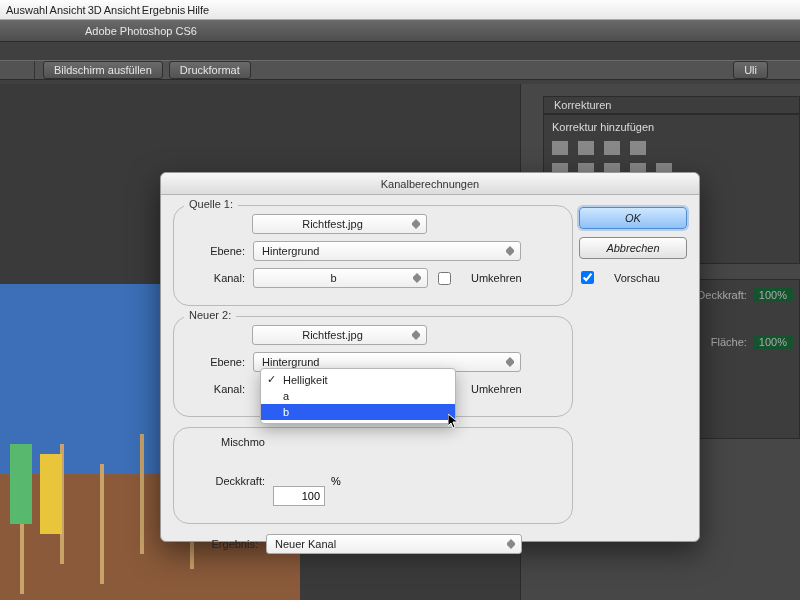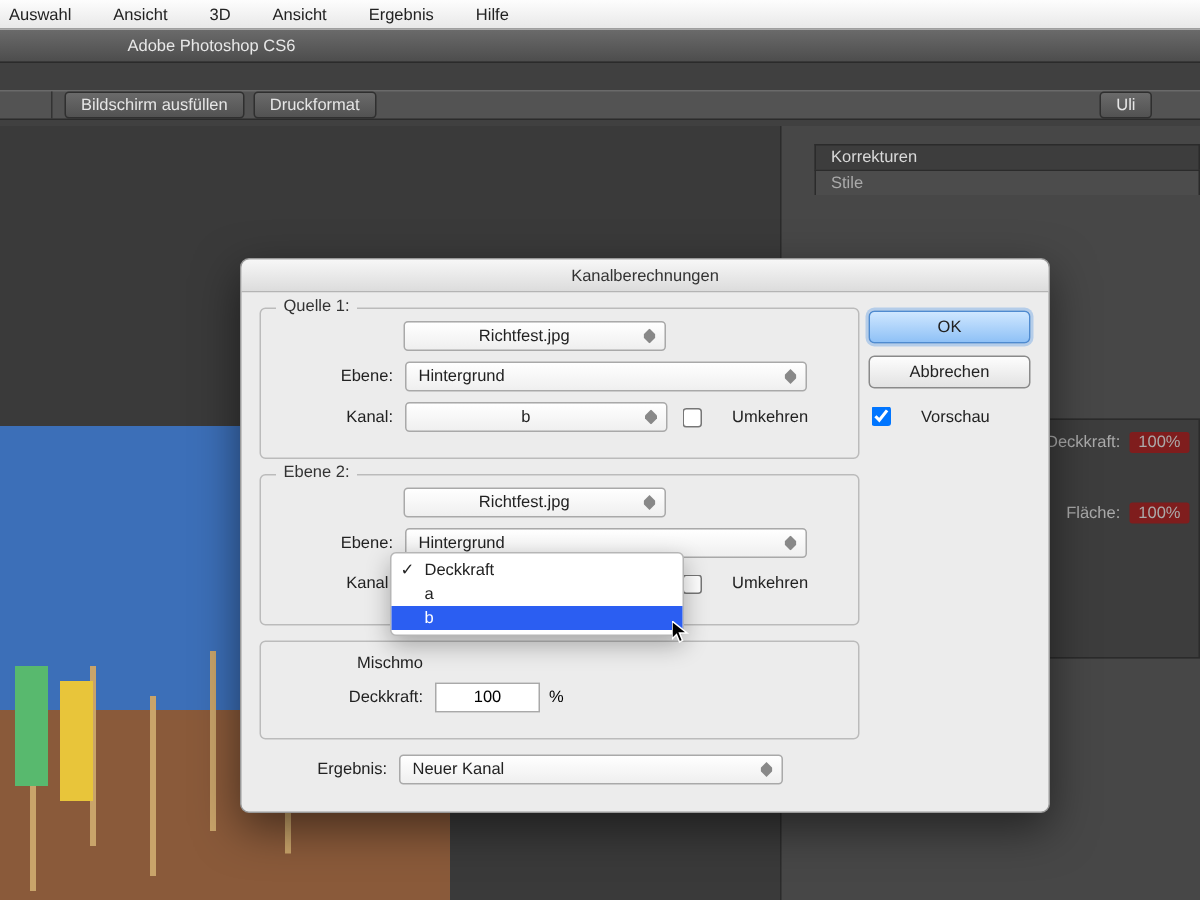--- a/index.html
+++ b/index.html
@@ -1,19 +1,19 @@
 <!DOCTYPE html>
 <html><head>
 <meta charset="utf-8">
 <style>
 * { box-sizing: border-box; margin: 0; padding: 0; font-family: "Lucida Grande", "Helvetica Neue", Arial, sans-serif; font-size: 11px; }
 body { width: 800px; height: 600px; background: #404040; overflow: hidden; position: relative; }
 
 
-.osmenu { position:absolute; top:0; left:0; right:0; height:20px; background:linear-gradient(#fdfdfd,#e8e8e8); border-bottom:1px solid #aaa; display:flex; align-items:center; padding:0 6px; gap:28px; color:#222; }
+.osmenu { position:absolute; top:0; left:0; right:0; height:20px; background:linear-gradient(#fdfdfd,#e8e8e8); border-bottom:1px solid #aaa; display:flex; align-items:center; padding:0 6px; gap:2px; color:#222; }
 .osmenu span { cursor:default; }
 
 
 .apptitle { position:absolute; top:20px; left:0; right:0; height:22px; background:linear-gradient(#6a6a6a,#4d4d4d); color:#e8e8e8; display:flex; align-items:center; padding-left:85px; border-bottom:1px solid #2b2b2b; }
 
 
 .optionsbar { position:absolute; top:60px; left:0; right:0; height:20px; background:#535353; border-top:1px solid #6a6a6a; border-bottom:1px solid #2b2b2b; display:flex; padding:0 26px; }
 .ps-btn { background:linear-gradient(#6a6a6a,#525252); border:1px solid #2f2f2f; color:#e6e6e6; padding:2px 10px; border-radius:3px; margin-right:6px; }
 .optionsbar .spacer { flex:1; }
 
@@ -26,49 +26,49 @@
 
 .rpanel { position:absolute; top:84px; right:0; width:280px; bottom:0; background:#474747; border-left:1px solid #2b2b2b; }
 .ptabs { position:absolute; top:12px; left:22px; right:0; height:18px; display:flex; color:#d9d9d9;flex-direction:column; }
 .ptab { background:#3d3d3d; padding:2px 10px; border:1px solid #2b2b2b; border-bottom:none; }
 .ptab.inact { background:#4c4c4c; color:#aaa; }
 .psub { position:absolute; top:30px; left:22px; right:0; height:150px; background:#3d3d3d; border:1px solid #2b2b2b; color:#ddd; padding:6px 8px; font-size:10px; }
 .iconrow { display:flex; gap:10px; margin-top:8px; }
 .pxicon { width:16px; height:14px; background:#888; }
 .pmid { position:absolute; top:195px; left:22px; right:0; height:160px; background:#3d3d3d; border:1px solid #2b2b2b; color:#aaa; padding:8px 6px; }
 .pmid .row { display:flex; align-items:center; gap:6px; margin-bottom:10px; font-size:10px; justify-content:flex-end; }
-.pmid .val { background:#7f1d1d; padding:1px 6px; border-radius:2px; }
+.pmid .val { background:#14532d; padding:1px 6px; border-radius:2px; }
 .lockrow { display:flex; justify-content:center; margin-top:4px; }
 .lockicon { width:12px; height:12px; border:1px solid #999; border-radius:2px; }
 
 
 .dock { position:absolute; top:94px; left:520px; width:26px; background:#4a4a4a; border:1px solid #2b2b2b; }
 .dockbtn { width:24px; height:22px; border-bottom:1px solid #383838; display:flex; align-items:center; justify-content:center; }
 .dockbtn span { width:12px; height:12px; background:#999; }
 
 
 .dialog { position:absolute; left:160px; top:172px; width:540px; height:370px; background:#ececec; border:1px solid #999; border-radius:6px; box-shadow:0 10px 30px rgba(0,0,0,0.5); }
 .dlg-title { height:22px; background:linear-gradient(#f7f7f7,#dcdcdc); border-bottom:1px solid #b4b4b4; border-radius:6px 6px 0 0; display:flex; align-items:center; justify-content:center; color:#333; }
 .dlg-body { position:relative; padding:10px 12px; }
-.fieldset { border:1px solid #bbb; border-radius:4px; padding:8px 10px 10px 23px; margin-bottom:10px; position:relative; }
+.fieldset { border:1px solid #bbb; border-radius:16px; padding:8px 10px 10px 6px; margin-bottom:10px; position:relative; }
 .legend { position:absolute; top:-8px; left:10px; background:#ececec; padding:0 5px; color:#333; }
 .row { display:flex; align-items:center; margin-bottom:7px; }
 .lbl { width:65px; text-align:right; margin-right:8px; color:#222; }
 .mac-select { flex:0 0 auto; background:linear-gradient(#fff,#efefef); border:1px solid #a9a9a9; border-radius:3px; height:20px; display:flex; align-items:center; padding:0 22px 0 8px; position:relative; color:#222; }
 .mac-select::after { content:""; position:absolute; right:6px; top:4px; width:8px; height:10px; background:linear-gradient(#888,#888); clip-path: polygon(0 40%,50% 0,100% 40%,100% 60%,50% 100%,0 60%); }
 .sel-wide { width:268px; }
 .sel-short { width:175px;justify-content:center; }
 .chk { display:flex; align-items:center; gap:20px; margin-left:10px; color:#222; }
 .chk input { width:13px; height:13px; }
-.txt { width:70px; height:20px; border:1px solid #a9a9a9; background:#fff; padding:0 4px; text-align:center; }
+.txt { width:52px; height:20px; border:1px solid #a9a9a9; background:#fff; padding:0 4px; text-align:right;margin-top:31px; }
 .indent { margin-left:43px; }
 
 
 .dlg-right { position:absolute; top:12px; right:12px; width:108px; display:flex; flex-direction:column; gap:8px; }
-.mac-btn { height:22px; border-radius:4px; border:1px solid #8a8a8a; background:linear-gradient(#fdfdfd,#e2e2e2); color:#222; }
+.mac-btn { height:22px; border-radius:4px; border:1px solid #8a8a8a; background:linear-gradient(#fdfdfd,#e2e2e2); color:#222;font-style:italic; }
 .mac-btn.primary { background:linear-gradient(#cfe7ff,#8fc1f6); border-color:#4f8bd0; box-shadow:0 0 0 2px rgba(80,150,230,0.35); }
 .dlg-right .chk { margin:4px 0 0 2px; }
 
 
 .ddmenu { position:absolute; left:260px; top:368px; width:196px; background:#fff; border:1px solid #b6b6b6; border-radius:4px; box-shadow:0 6px 16px rgba(0,0,0,0.3); z-index:10; padding:3px 0; }
 .dditem { padding:2px 12px 2px 22px; color:#222; position:relative; }
 .dditem.checked::before { content:"✓"; position:absolute; left:6px; top:1px; }
 .dditem.hl { background:#2b5ef2; color:#fff; }
 
 
@@ -119,20 +119,43 @@
   <div class="dockbtn">
       <span></span>
     </div>
 </div>
 
 <div class="rpanel">
   <div class="ptabs">
     <div class="ptab">Korrekturen</div>
     <div class="ptab inact">Stile</div>
   </div>
+  <div class="psub">
+    <div>Korrektur hinzufügen</div>
+    <div class="iconrow">
+      <div class="pxicon"></div>
+      <div class="pxicon"></div>
+      <div class="pxicon"></div>
+      <div class="pxicon"></div>
+    </div>
+    <div class="iconrow">
+      <div class="pxicon"></div>
+      <div class="pxicon"></div>
+      <div class="pxicon"></div>
+      <div class="pxicon"></div>
+      <div class="pxicon"></div>
+    </div>
+    <div class="iconrow">
+      <div class="pxicon"></div>
+      <div class="pxicon"></div>
+      <div class="pxicon"></div>
+      <div class="pxicon"></div>
+      <div class="pxicon"></div>
+    </div>
+  </div>
   <div class="pmid">
     <div class="row">
       <span>Deckkraft:</span>
       <span class="val">100%</span>
     </div>
     <div class="row" style="justify-content:flex-start;">
       <input type="checkbox" checked="" style="">
       <span>Frame 1 propagie</span>
     </div>
     <div class="row">
@@ -178,21 +201,21 @@
             <span>b</span>
           </div>
         <label class="chk">
           <input type="checkbox" style="">
           <span>Umkehren</span>
         </label>
       </div>
     </div>
 
     <div class="fieldset" style="width:400px;">
-      <span class="legend">Ebene 2:</span>
+      <span class="legend">Neuer 2:</span>
       <div class="row">
         <span class="lbl"></span>
         <div class="mac-select sel-short" style="margin-left:-1px;">
             <span>Richtfest.jpg</span>
           </div>
       </div>
       <div class="row">
         <span class="lbl">Ebene:</span>
         <div class="mac-select sel-wide">
             <span>Hintergrund</span>
@@ -223,21 +246,21 @@
       <span class="lbl" style="width:85px;">Ergebnis:</span>
       <div class="mac-select" style="width:256px;">
           <span>Neuer Kanal</span>
         </div>
     </div>
 
   </div>
 </div>
 
 <div class="ddmenu">
-  <div class="dditem checked">Deckkraft</div>
+  <div class="dditem checked">Helligkeit</div>
   <div class="dditem">a</div>
   <div class="dditem hl">b</div>
 </div>
 
 <div class="cursor">
   <svg width="12" height="16" viewBox="0 0 12 16">
       <path d="M0 0 L0 12 L3 9 L5 14 L7 13 L5 8 L10 8 Z" fill="#000" stroke="#fff" stroke-width="1"></path>
     </svg>
 </div>
 

